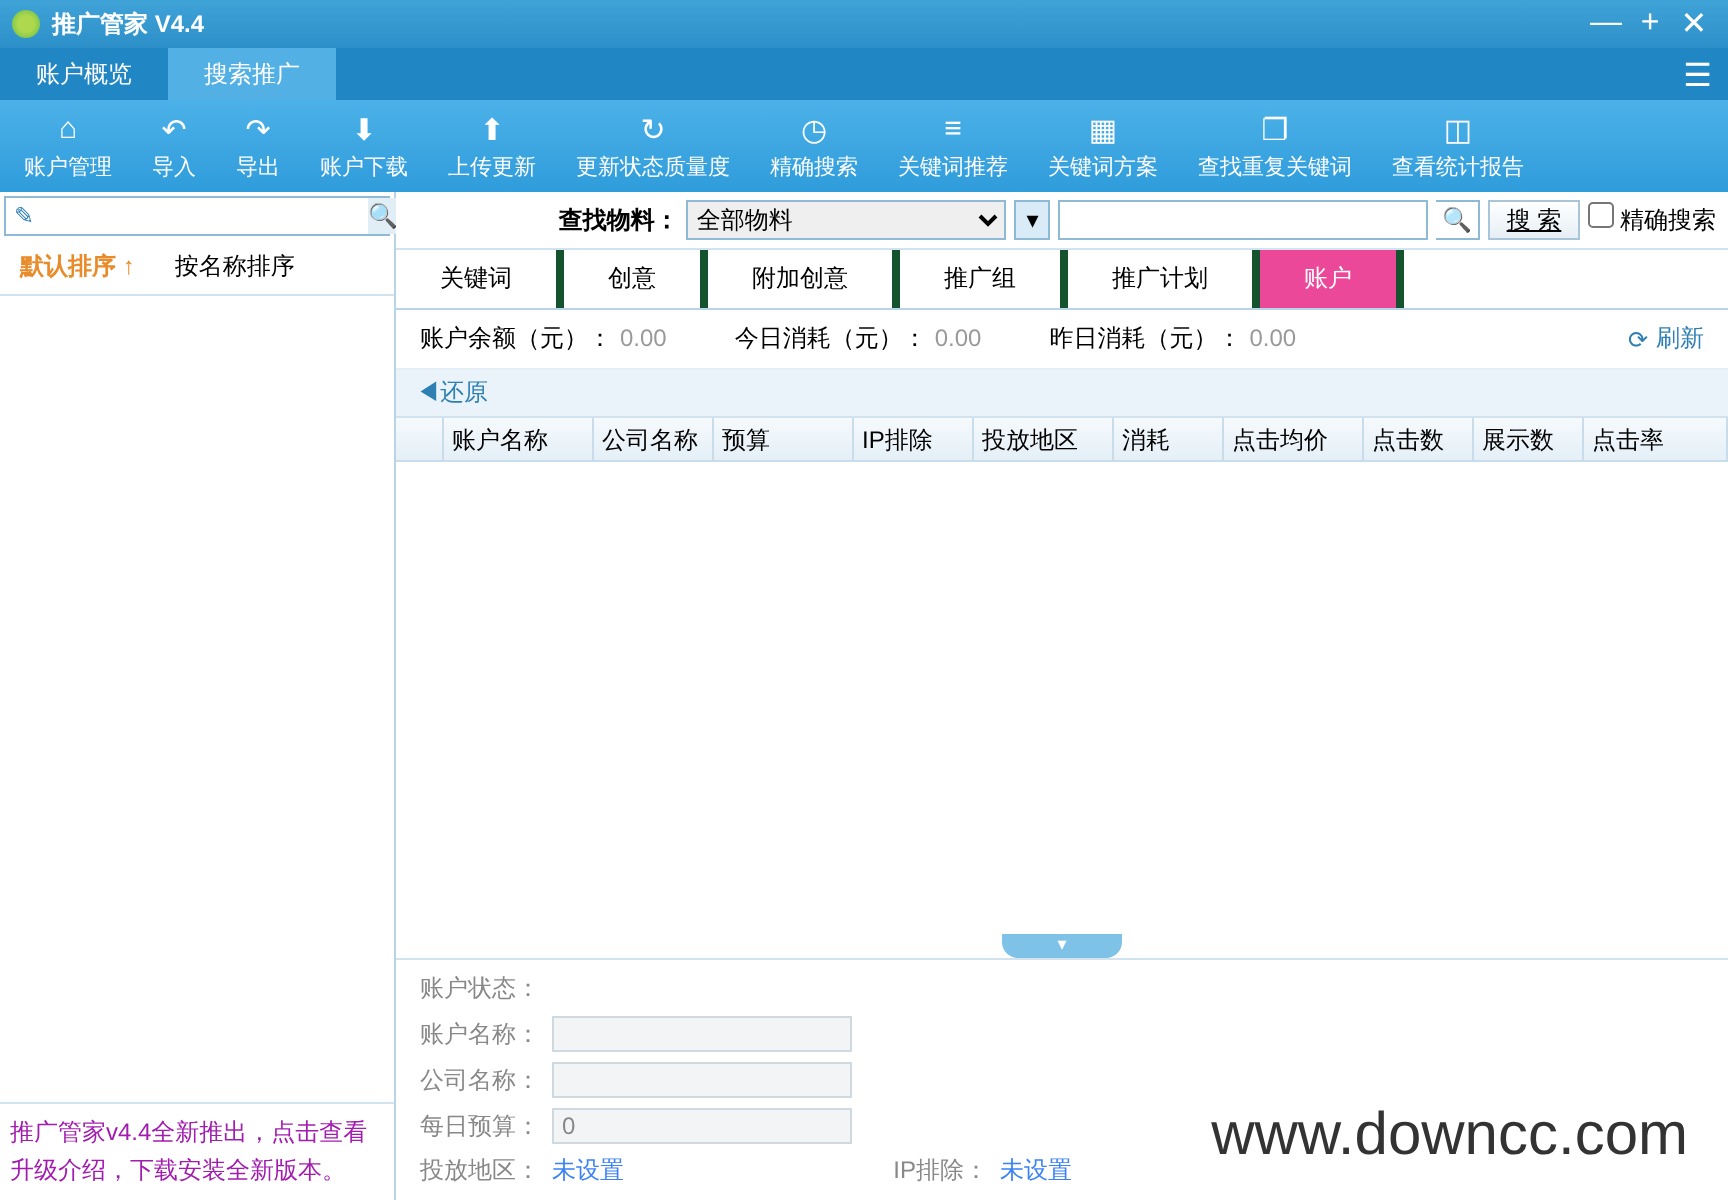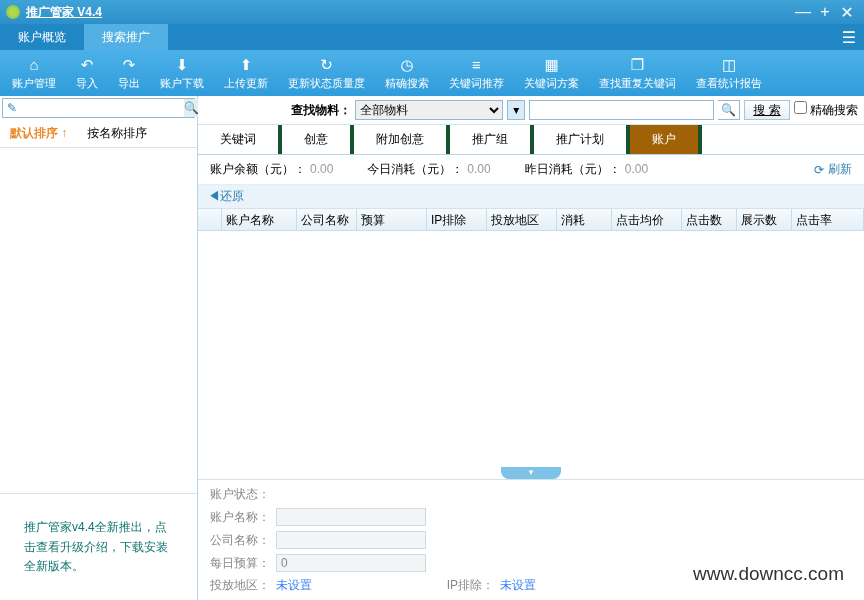--- a/index.html
+++ b/index.html
@@ -1,20 +1,20 @@
 <!DOCTYPE html>
 <html><head>
 <meta charset="utf-8">
 <style>
 * { margin: 0; padding: 0; box-sizing: border-box; font-family: "Microsoft YaHei", Arial, sans-serif; font-size: 12px; }
 body { background: #f0f0f0; width: 864px; height: 600px; overflow: hidden; }
 
 .titlebar { background: linear-gradient(#3fa3d8, #2d8fc8); height: 24px; display: flex; align-items: center; padding: 0 6px; color: #fff; }
 .titlebar .logo { width: 14px; height: 14px; background: radial-gradient(circle, #aed84e 40%, #5fbb47 100%); border-radius: 50%; margin-right: 6px; }
-.titlebar .title { font-weight: bold; flex: 1; text-decoration: underline; }
+.titlebar .title { font-weight: bold; flex: 1; }
 .titlebar .winbtn { width: 22px; text-align: center; font-size: 16px; cursor: pointer; }
 
 .menubar { background: #2186c4; height: 26px; display: flex; align-items: stretch; position: relative; }
 .menutab { padding: 0 18px; display: flex; align-items: center; color: #fff; cursor: pointer; }
 .menutab.active { background: #53b0e4; }
 .menuicon-right { position: absolute; right: 8px; top: 4px; color: #fff; font-size: 16px; cursor: pointer; }
 
 .toolbar { background: linear-gradient(#4cb1e8, #2f9cdb); height: 46px; display: flex; align-items: center; padding: 0 2px; }
 .toolbtn { display: flex; flex-direction: column; align-items: center; justify-content: center; color: #fff; padding: 0 10px; height: 100%; cursor: pointer; gap: 2px; }
 .toolbtn .ico { height: 18px; display: flex; align-items: center; justify-content: center; font-size: 15px; }
@@ -26,35 +26,35 @@
 .searchbox input { flex: 1; border: none; outline: none; padding: 2px 4px; background: #fff; }
 .searchbox .mag { background: #e1eef6; width: 22px; display: flex; align-items: center; justify-content: center; color: #2e7fb3; cursor: pointer; }
 .dropbtn { background: #d9ebf6; width: 18px; display: flex; align-items: center; justify-content: center; color: #2e7fb3; cursor: pointer; border-left: 1px solid #b7d4e8; }
 
 .sort-row { display: flex; border-bottom: 1px solid #d0e3ef; }
 .sort-item { padding: 5px 10px; cursor: pointer; }
 .sort-item.active { color: #e88b2a; font-weight: bold; }
 .sort-arrow { color: #e88b2a; }
 
 .sidebar-spacer { flex: 1; }
-.sidebar-footer { border-top: 1px solid #d0e3ef; padding: 24px; color: #0f766e; line-height: 1.6; }
+.sidebar-footer { border-top: 1px solid #d0e3ef; padding: 5px; color: #a21caf; line-height: 1.6; }
 
 .main { flex: 1; display: flex; flex-direction: column; background: #fff; }
 
 .searchbar { display: flex; align-items: center; padding: 4px 6px; gap: 4px; border-bottom: 1px solid #d0e3ef; }
 .searchbar .lbl-bold { font-weight: bold; }
-.searchbar select { border: 1px solid #8fbad5; height: 20px; width: 148px; }
+.searchbar select { border: 1px solid #8fbad5; height: 20px; width: 160px; }
 .searchbar .drop2 { background: #d9ebf6; width: 18px; height: 20px; border: 1px solid #8fbad5; display: flex; align-items: center; justify-content: center; cursor: pointer; }
 .searchbar input[type=text] { border: 1px solid #8fbad5; height: 20px; width: 185px; padding: 0 4px; }
 .searchbar .magbtn { width: 22px; height: 20px; border: 1px solid #8fbad5; border-left: none; display: flex; align-items: center; justify-content: center; color: #2e7fb3; cursor: pointer; }
 .searchbar .btn { height: 20px; padding: 0 8px; border: 1px solid #a8c5d9; background: linear-gradient(#fff,#e6eff5); cursor: pointer; text-decoration: underline; }
 
 .tabbar { display: flex; border-bottom: 1px solid #b7d4e8; }
 .tab { padding: 6px 22px; cursor: pointer; border-right: 4px solid #14532d; }
-.tab.active { background: #a16207; color: #fff; }
+.tab.active { background: #ec4899; color: #fff; }
 
 .statsbar { display: flex; align-items: center; padding: 6px 12px; border-bottom: 1px solid #e3eef5; gap: 4px; }
 .statsbar .stat { margin-right: 30px; }
 .statsbar .grayv { color: #999; margin-left: 4px; }
 .statsbar .spacer { flex: 1; }
 .statsbar .refresh { color: #2e7fb3; cursor: pointer; display: flex; align-items: center; gap: 4px; }
 
 .restorebar { background: #eaf3f9; border-bottom: 1px solid #d0e3ef; padding: 3px 10px; color: #2e7fb3; cursor: pointer; }
 
 .tablehead { display: flex; background: linear-gradient(#f6fafd,#e4eff7); border-bottom: 1px solid #c8dce9; height: 22px; align-items: stretch; }
@@ -63,21 +63,21 @@
 
 .collapse-handle { height: 12px; display: flex; justify-content: center; }
 .collapse-handle .grip { width: 60px; background: #7fc2e8; border-radius: 0 0 8px 8px; color: #fff; text-align: center; font-size: 9px; cursor: pointer; }
 
 .detail { border-top: 1px solid #d0e3ef; padding: 6px 12px; display: flex; flex-direction: column; gap: 5px; }
 .drow { display: flex; align-items: center; gap: 6px; color: #888; }
 .drow .dl { width: 60px; text-align: right; }
 .drow input { border: 1px solid #cfd9e0; background: #f2f4f6; height: 18px; width: 150px; padding: 0 4px; color: #888; }
 .drow .noset { color: #3b82f6; }
 
-.watermark { position: absolute; right: 20px; bottom: 15px; font-size: 19px; color: #333; font-family: Arial; }
+.watermark { position: absolute; right: 20px; bottom: 15px; font-size: 30px; color: #333; font-family: Arial; }
 </style>
 </head>
 <body>
 
 <div class="titlebar">
   <div class="logo"></div>
   <div class="title">推广管家  V4.4</div>
   <div class="winbtn">—</div>
   <div class="winbtn">+</div>
   <div class="winbtn">✕</div>

